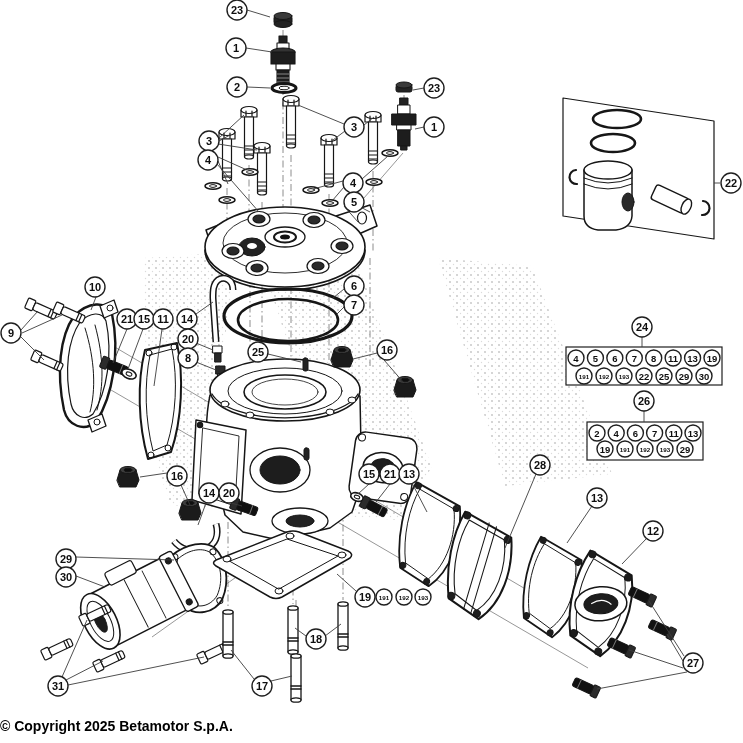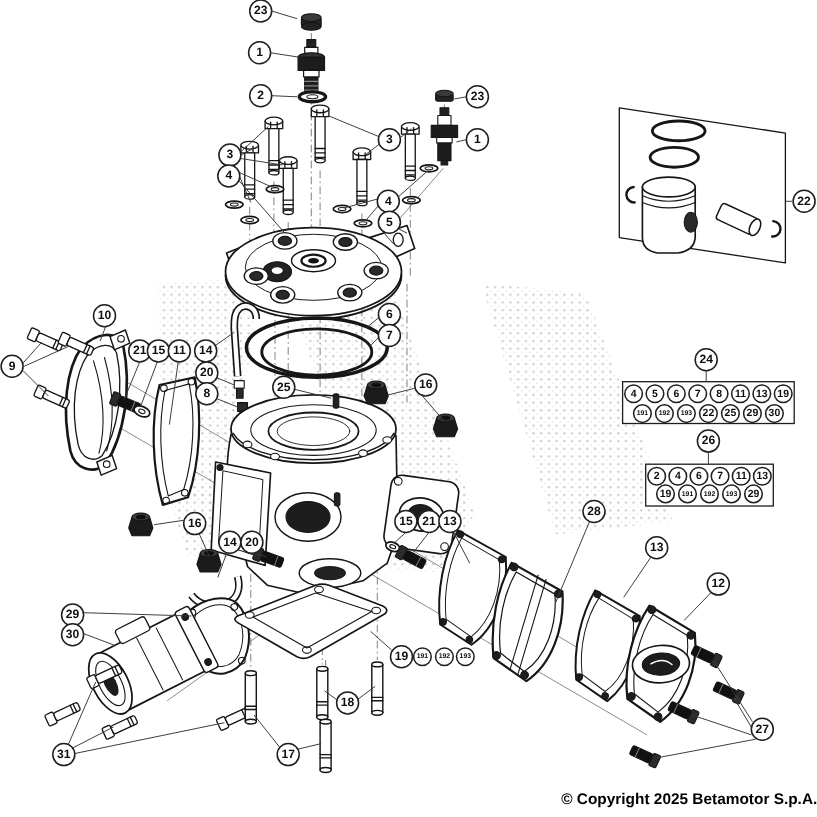--- a/index.html
+++ b/index.html
@@ -6,21 +6,21 @@
   body{width:743px;height:743px;position:relative;font-family:"Liberation Sans",sans-serif;overflow:hidden;}
   #stage{position:absolute;left:0;top:0;width:743px;height:743px;}
   svg{display:block;}
   .part{stroke:#161616;fill:none;stroke-linejoin:round;stroke-linecap:round;}
   .leader{stroke:#3c3c3c;stroke-width:0.9;fill:none;}
   .construction{stroke:#6a6a6a;stroke-width:0.7;fill:none;}
   .dashdot{stroke:#6f6f6f;stroke-width:0.8;stroke-dasharray:7 3 1.5 3;fill:none;}
   .callout circle{fill:#fff;stroke:#1f1f1f;stroke-width:1.4;}
   .callout text{font-weight:700;fill:#0e0e0e;text-anchor:middle;font-family:"Liberation Sans",sans-serif;}
   .groupbox{fill:#fff;stroke:#1f1f1f;stroke-width:1.2;}
-  #copyright{position:absolute;left:0;top:718px;width:743px;text-align:right;
+  #copyright{position:absolute;left:0;top:718px;width:743px;text-align:left;
              font-size:14px;font-weight:700;color:#000;}
 </style>
 </head>
 <body>
 
 <div id="stage">
 <svg width="743" height="743" viewBox="0 0 743 743">
   <defs>
     <pattern id="dots" width="7" height="7" patternUnits="userSpaceOnUse">
       <circle cx="2" cy="2" r="1.1" fill="#9a9a9a"></circle>

